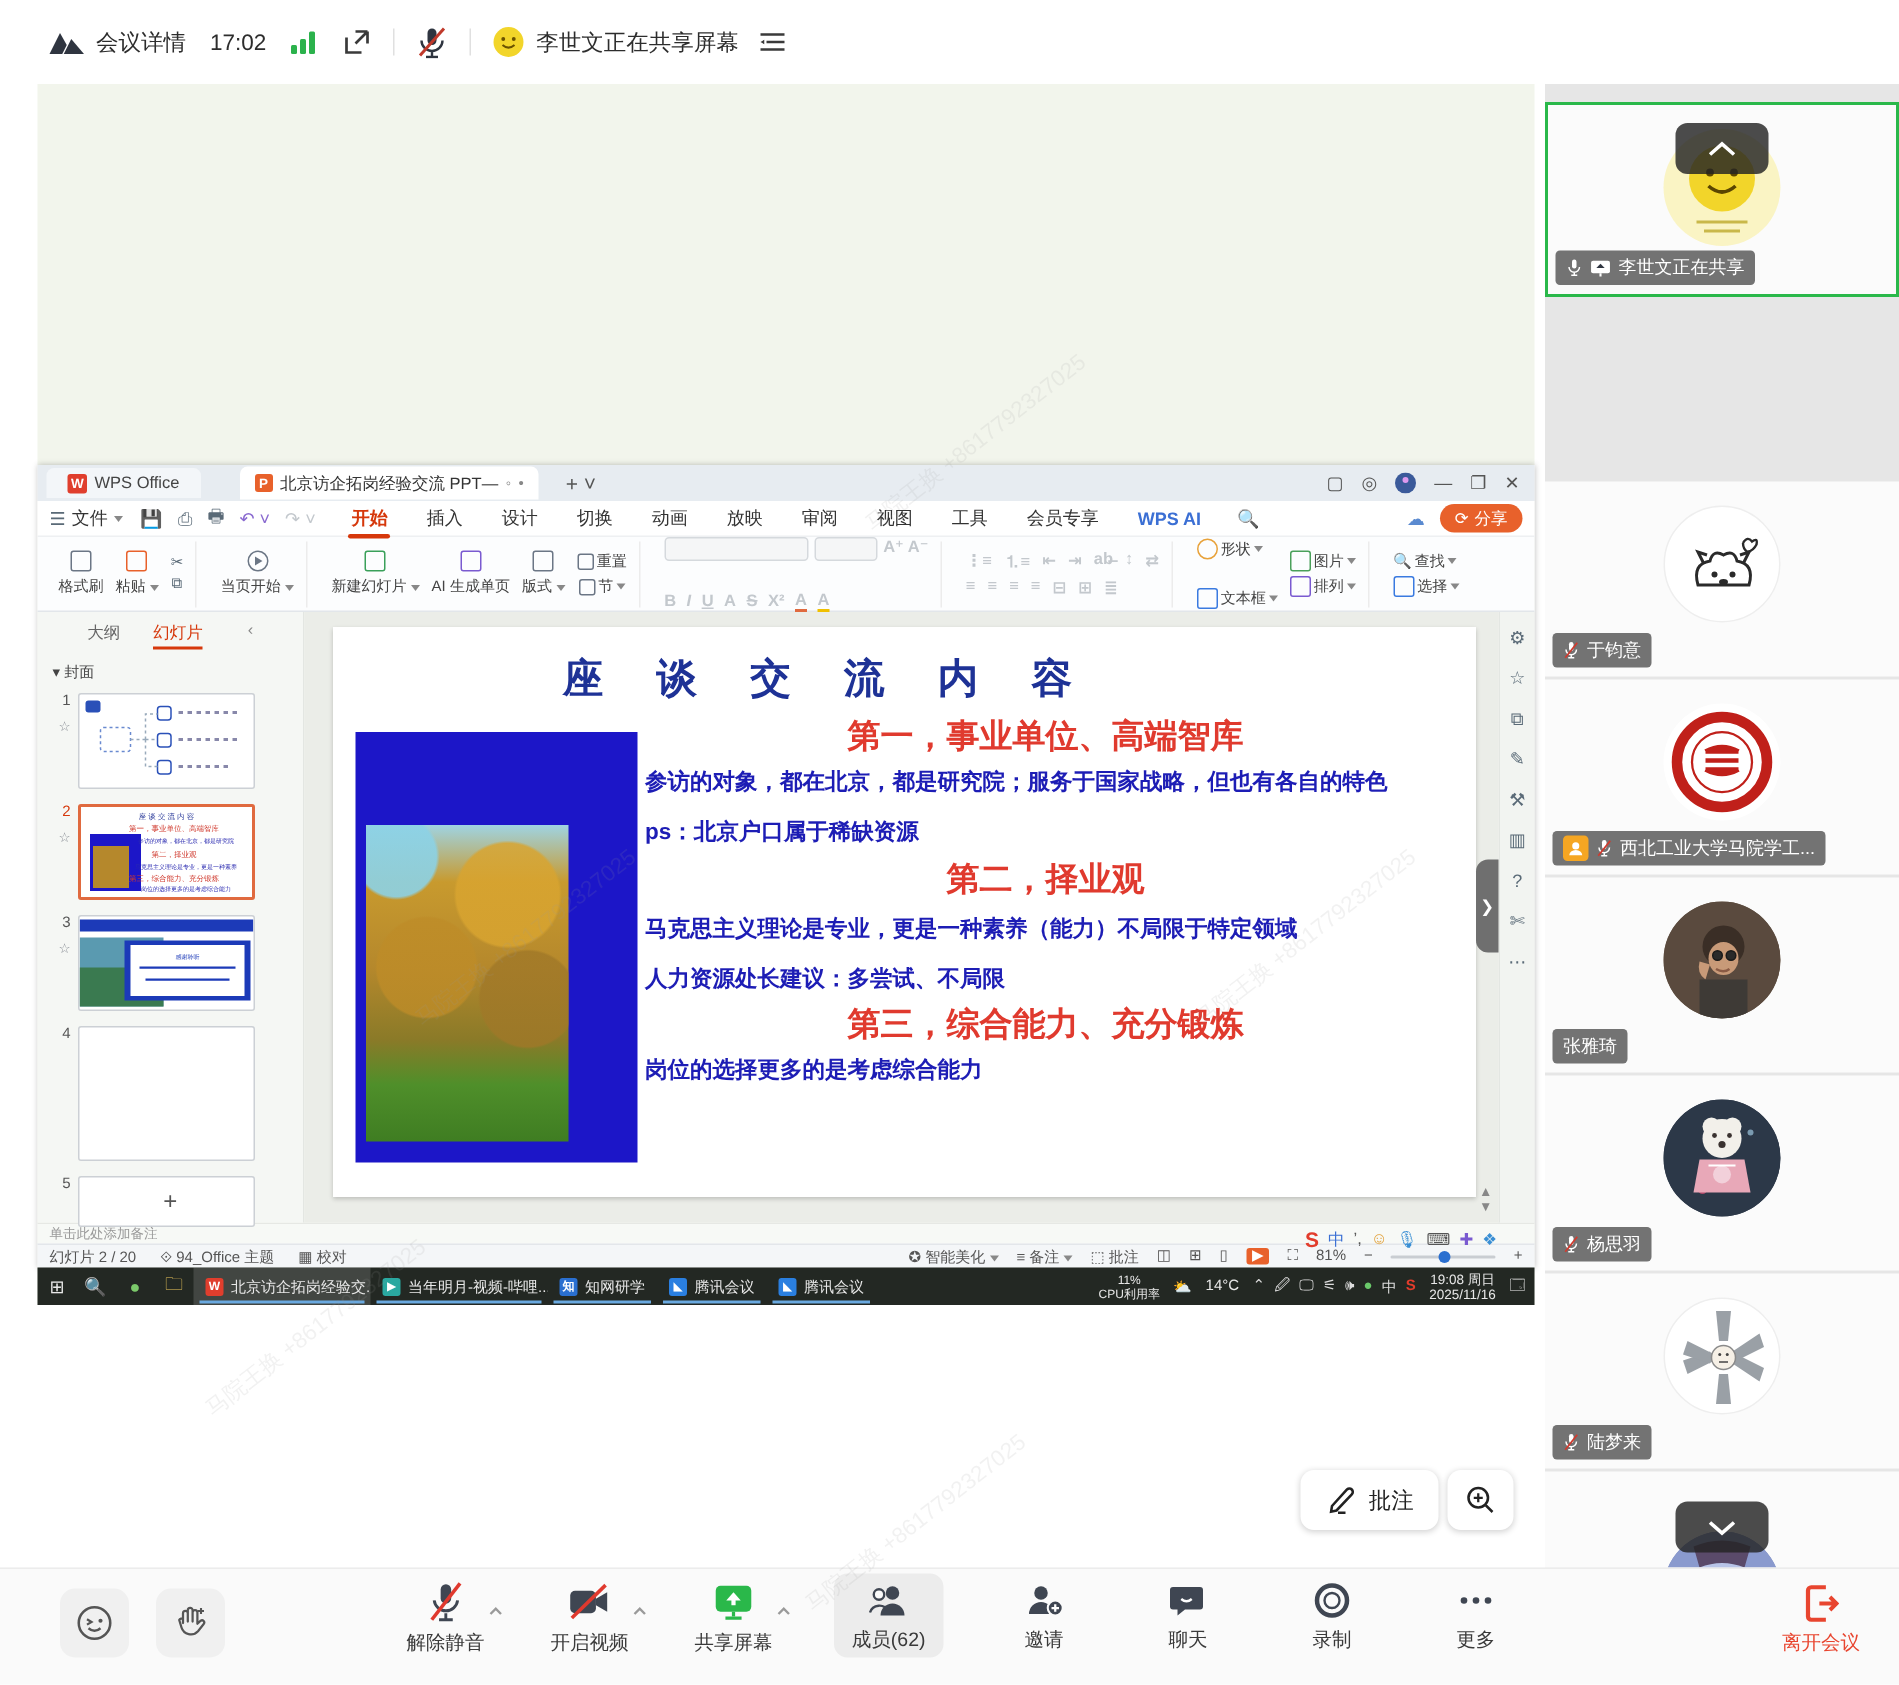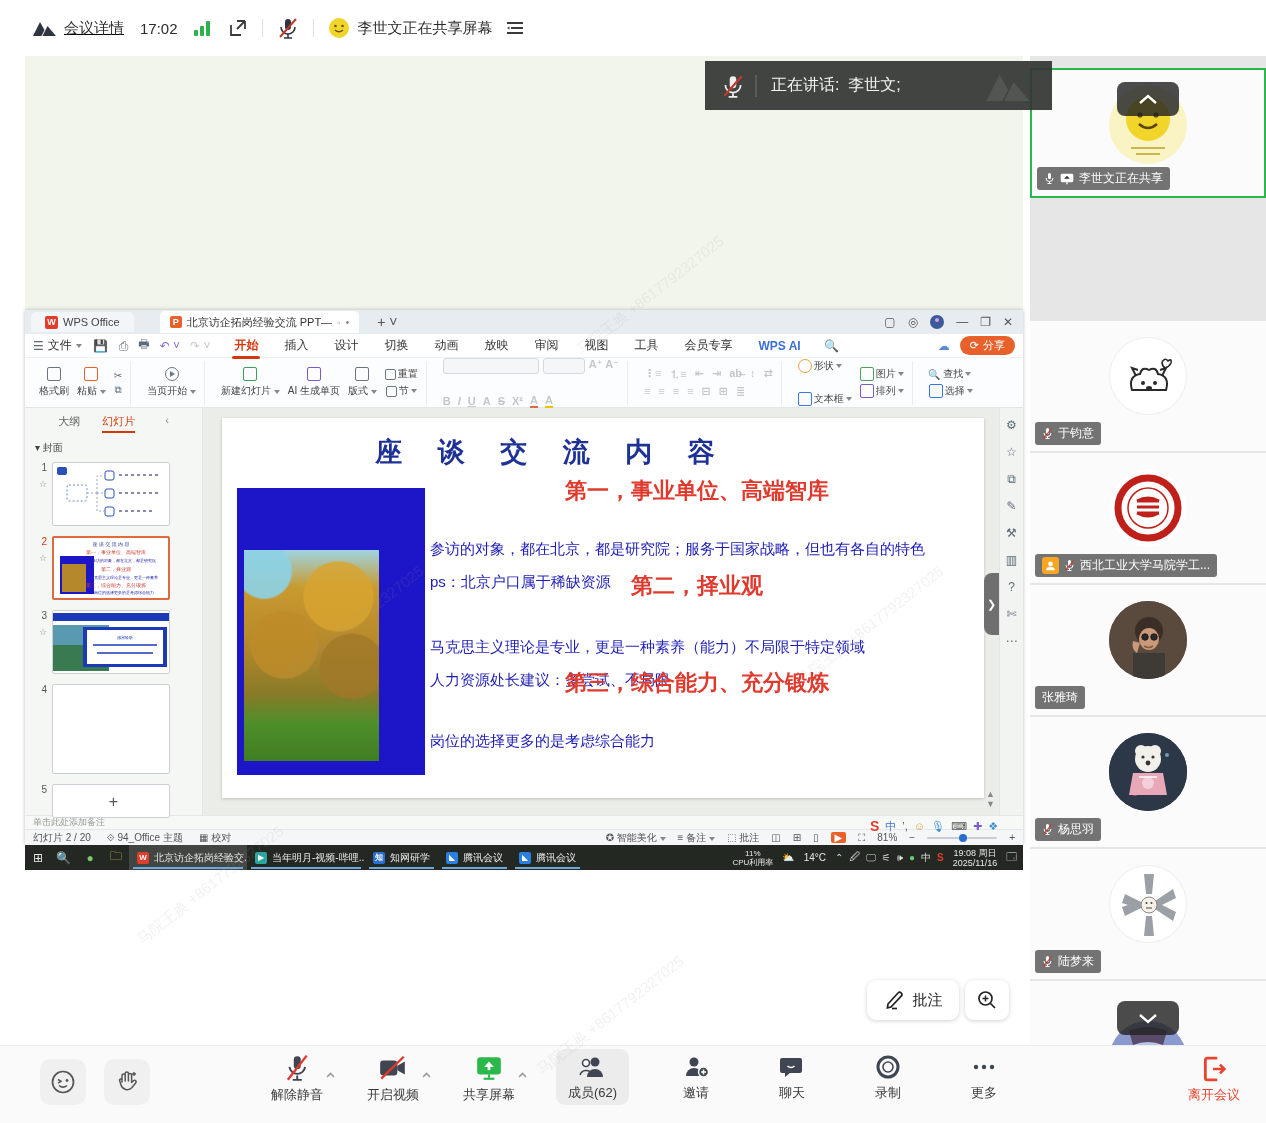--- a/index.html
+++ b/index.html
@@ -1,21 +1,21 @@
 <!DOCTYPE html>
 <html><head>
 <meta charset="utf-8">
 <style>
   * { margin:0; padding:0; box-sizing:border-box; }
   html,body { width:1266px; height:1123px; font-family:"Liberation Sans","DejaVu Sans",sans-serif; background:#fff; overflow:hidden; }
   #app { position:relative; width:1266px; height:1123px; background:#fff; }
 
   
   #topbar { position:absolute; left:0; top:0; width:1266px; height:56px; background:#fff; display:flex; align-items:center; }
-  #topbar .t-item { display:flex; align-items:center; gap:7px;text-decoration:underline; }
+  #topbar .t-item { display:flex; align-items:center; gap:7px; }
   .tb-text { font-size:15px; color:#2d2d2d; }
   .tb-div { width:1px; height:18px; background:#e0e0e0; margin:0 14px; }
   .sigbar { display:flex; align-items:flex-end; gap:2px; height:16px; }
   .sigbar i { display:block; width:4px; background:#2bb24c; border-radius:1px; }
 
   
   #stage { position:absolute; left:0; top:56px; width:1030px; height:989px; background:#fff; }
   #desktop { position:absolute; left:25px; top:0; width:998px; height:814px; background:#f2f5ec; }
 
   
@@ -64,21 +64,21 @@
   .thumb-num { width:14px; font-size:10px; color:#555; text-align:right; }
   .thumb-num .star { color:#8a8f96; font-size:9px; display:block; margin-top:6px; }
   .thumb { width:118px; height:64px; background:#fff; border:1px solid #ccd0d5; border-radius:2px; position:relative; overflow:hidden; }
   .thumb.sel { border:2px solid #e06a3f; }
   .panel-plus { position:absolute; bottom:4px; left:0; right:0; text-align:center; color:#555; font-size:16px; }
 
   #slidearea { position:relative; flex:1; background:#ebede8; }
   #slide { position:absolute; left:19px; top:10px; width:762px; height:380px; background:#fff; box-shadow:0 1px 3px rgba(0,0,0,.2); }
   .sl-title { position:absolute; left:40px; top:16px; width:580px; text-align:center; color:#1e3296; font-weight:bold; font-size:27px; letter-spacing:14px; }
   .sl-h { position:absolute; left:208px; width:534px; text-align:center; color:#e03a2e; font-weight:bold; font-size:22px; }
-  .sl-p { position:absolute; left:208px; color:#1d1db5; font-weight:normal; font-size:15px; white-space:nowrap;margin-top:28px; }
+  .sl-p { position:absolute; left:208px; color:#1d1db5; font-weight:bold; font-size:15px; white-space:nowrap; }
   #sl-photo { position:absolute; left:15px; top:70px; width:188px; height:287px; background:#1c16c8; }
   #sl-photo .ph { position:absolute; left:7px; top:62px; right:46px; bottom:14px;
     background:
       radial-gradient(circle at 15% 10%, rgba(140,210,230,.9) 0 12%, transparent 13%),
       radial-gradient(circle at 70% 22%, rgba(216,164,48,.85) 0 18%, transparent 19%),
       radial-gradient(circle at 30% 45%, rgba(190,140,40,.8) 0 22%, transparent 23%),
       radial-gradient(circle at 80% 55%, rgba(160,120,40,.8) 0 20%, transparent 21%),
       linear-gradient(180deg, #9fd3e2 0%, #c89a2e 18%, #b5882c 45%, #8a7a28 68%, #4f8f2a 82%, #3f7d22 100%);
   }
   #expander { position:absolute; right:0; top:165px; width:15px; height:62px; background:#6f6f6f; border-radius:8px 0 0 8px; display:flex; align-items:center; justify-content:center; color:#fff; font-size:11px; }
@@ -548,33 +548,20 @@
             <span style="color:#6ac96a">●</span>
             <span>中</span>
             <span style="color:#e23c2c;font-weight:bold">S</span>
           </div>
           <div class="clock"><span>19:08 周日</span><br><span>2025/11/16</span></div>
           <span style="color:#e8e8e8">🗔</span>
         </div>
       </div>
     </div>
 
-    <div id="banner">
-      <svg width="24" height="26" viewBox="0 0 22 22" style="margin-left:16px">
-        <rect x="8" y="2" width="6" height="11" rx="3" fill="#f0f0f0"></rect>
-        <path d="M4 10 a7 7 0 0 0 14 0 M11 17 V21 M7 21 H15" stroke="#f0f0f0" stroke-width="1.6" fill="none"></path>
-        <line x1="3" y1="20" x2="19" y2="2" stroke="#c0392b" stroke-width="2"></line>
-      </svg>
-      <span class="b-sep"></span>
-      <span class="b-text"><span>正在讲话:</span>&nbsp;&nbsp;<span>李世文;</span></span>
-      <svg class="b-logo" width="52" height="32" viewBox="0 0 25 17">
-        <path d="M1 16 L8 2 L12.5 10 L9.5 16 Z" fill="#888"></path>
-          <path d="M10.5 16 L15.5 6 L24 16 Z" fill="#888"></path>
-      </svg>
-    </div>
 
     <div id="annot">
       <svg width="22" height="22" viewBox="0 0 22 22">
         <path d="M4 15 L14 4 a2.2 2.2 0 0 1 3.2 3.2 L7 18 L3.4 18.8 Z" fill="none" stroke="#222" stroke-width="1.7"></path>
         <line x1="8" y1="19.5" x2="13" y2="19.5" stroke="#222" stroke-width="1.7"></line>
       </svg>
       <span>批注</span>
     </div>
     <div id="zoombtn">
       <svg width="22" height="22" viewBox="0 0 22 22">

